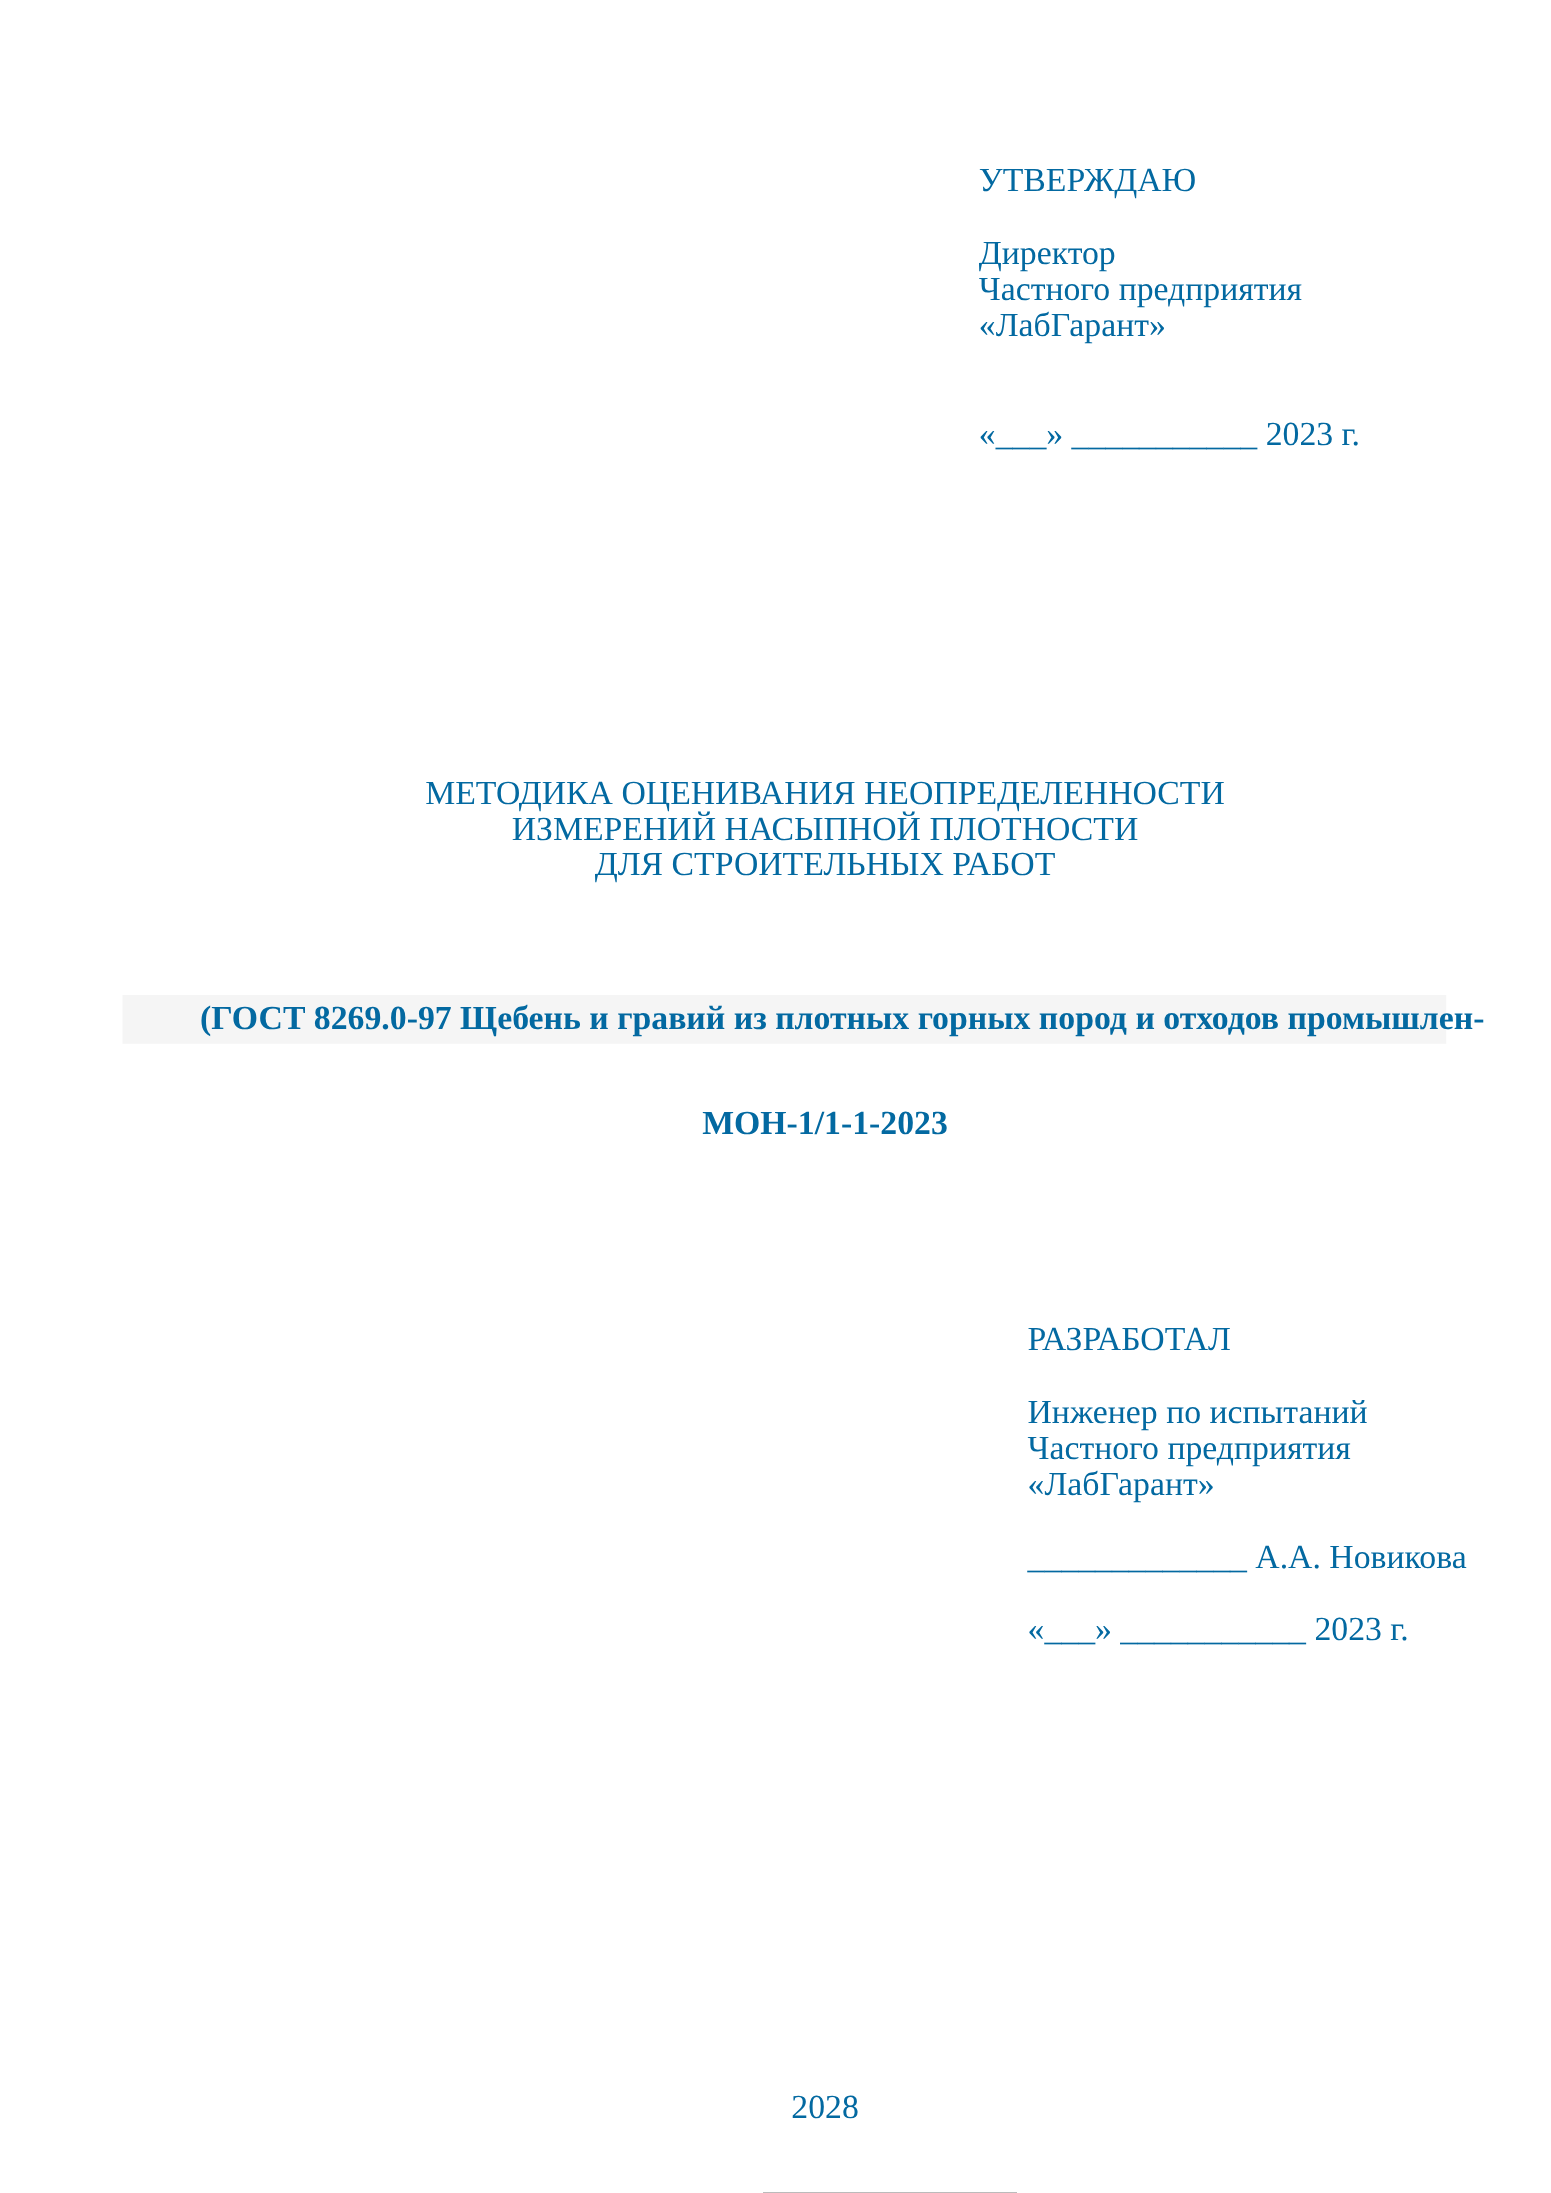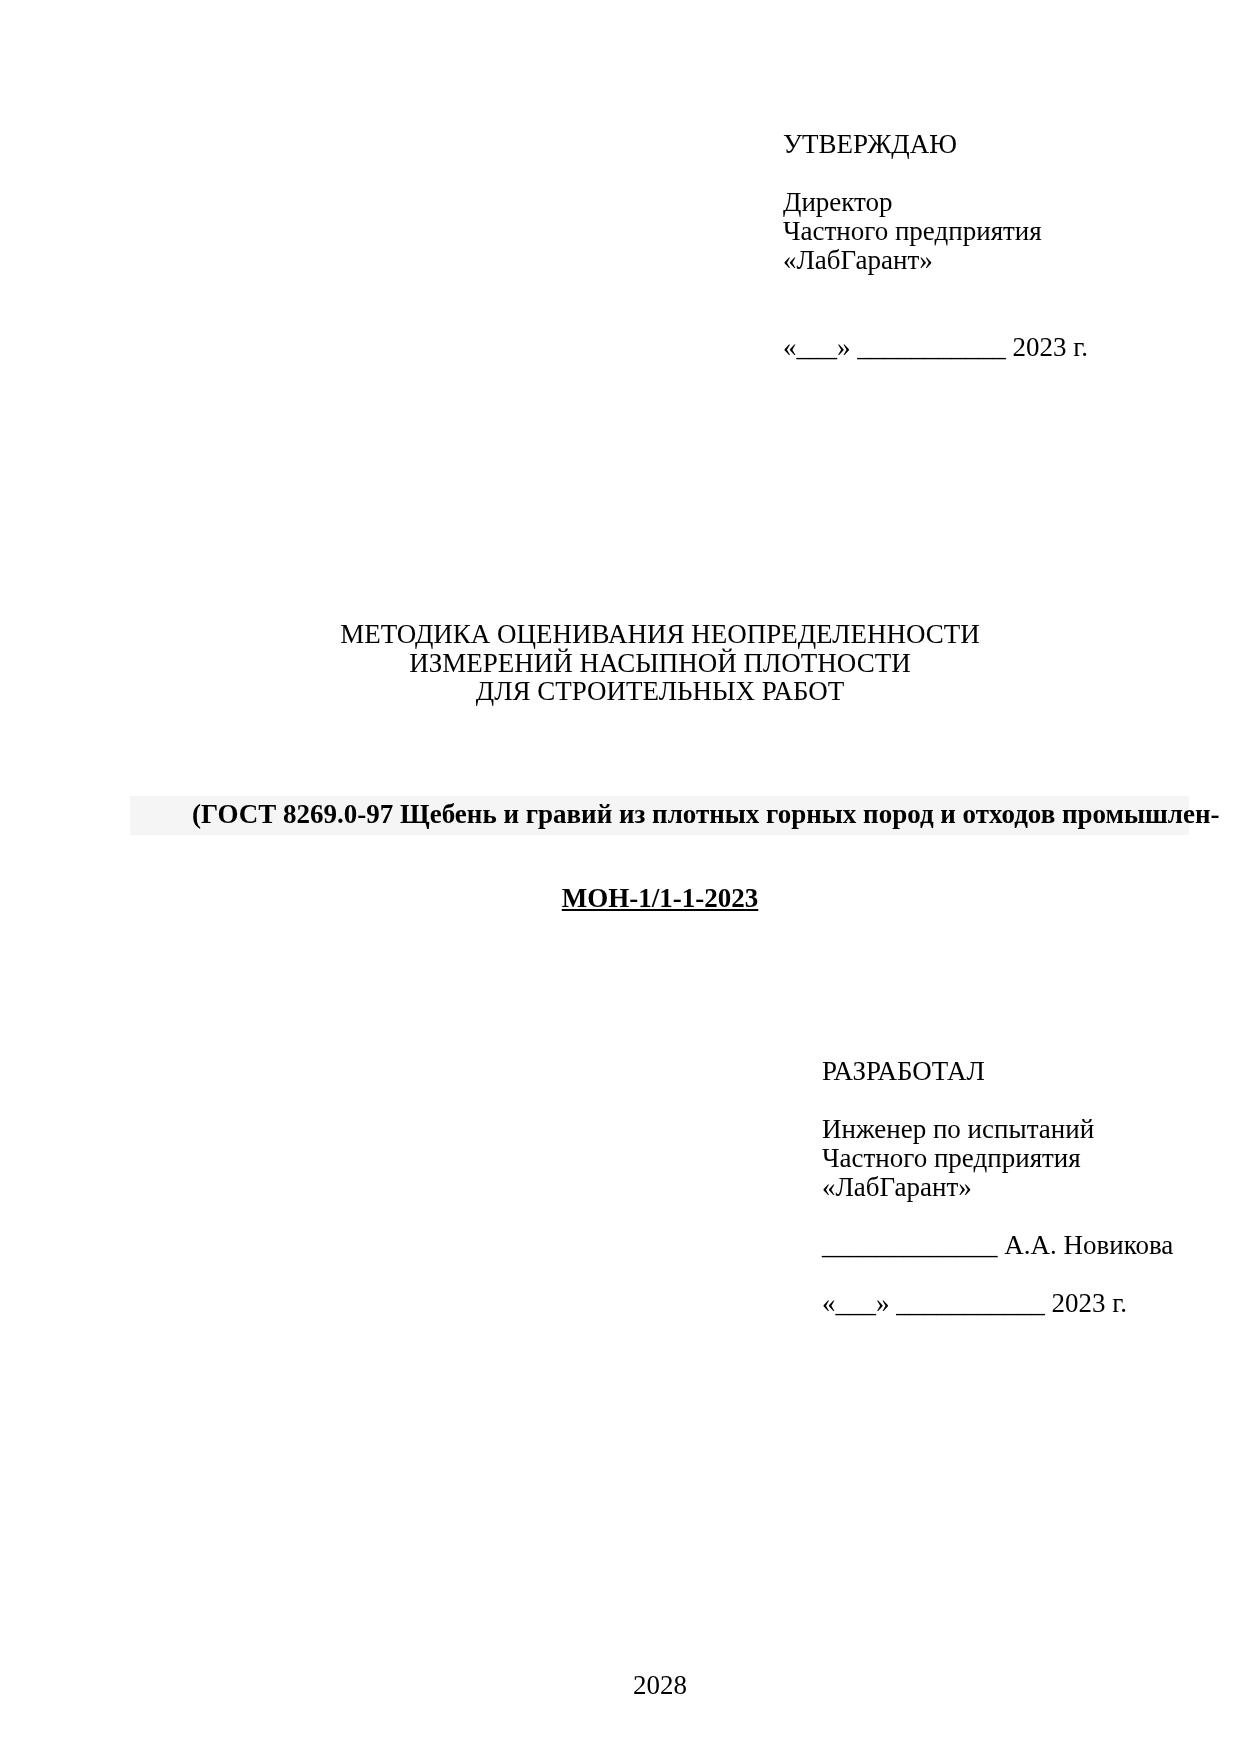--- a/index.html
+++ b/index.html
@@ -2,51 +2,49 @@
 <html><head>
 <meta charset="utf-8">
 <style>
   html,body{margin:0;padding:0;background:#888;}
   .page{
     position:relative;
     width:1241px;height:1754px;
     margin:0 auto;
     background:#ffffff;
     font-family:"Liberation Serif","DejaVu Serif",serif;
-    color:#000000;
+    color:#0369a1;
     font-size:27px;
     overflow:hidden;
   }
   .abs{position:absolute;}
   .sigblock{line-height:29px;white-space:nowrap;}
   .sigblock .line{height:29px;}
   .sigblock .spacer{height:29px;}
   .title-block{
     left:79px;width:1162px;top:620px;
     text-align:center;
     font-weight:normal;
     line-height:28.5px;
     white-space:nowrap;
   }
   .subtitle-block{
     left:98px;top:796px;width:1059px;
     padding:4px 0 6px 0;
     font-weight:bold;
     line-height:28.5px;
     white-space:nowrap;
-    margin-left:32px;
   }
   .subtitle-line1{margin-left:62px;}
   .subtitle-line2{margin-left:5px;}
   .doc-number{
     left:79px;width:1162px;top:884px;
     text-align:center;
     font-weight:bold;
     line-height:28.5px;
-    text-decoration:underline;
   }
   .footer-year{
     left:79px;width:1162px;top:1671px;
     text-align:center;
     line-height:28.5px;
   }
   .approval-block{left:783px;top:130px;}
   .developer-block{left:822px;top:1057px;}
 </style>
 </head>

